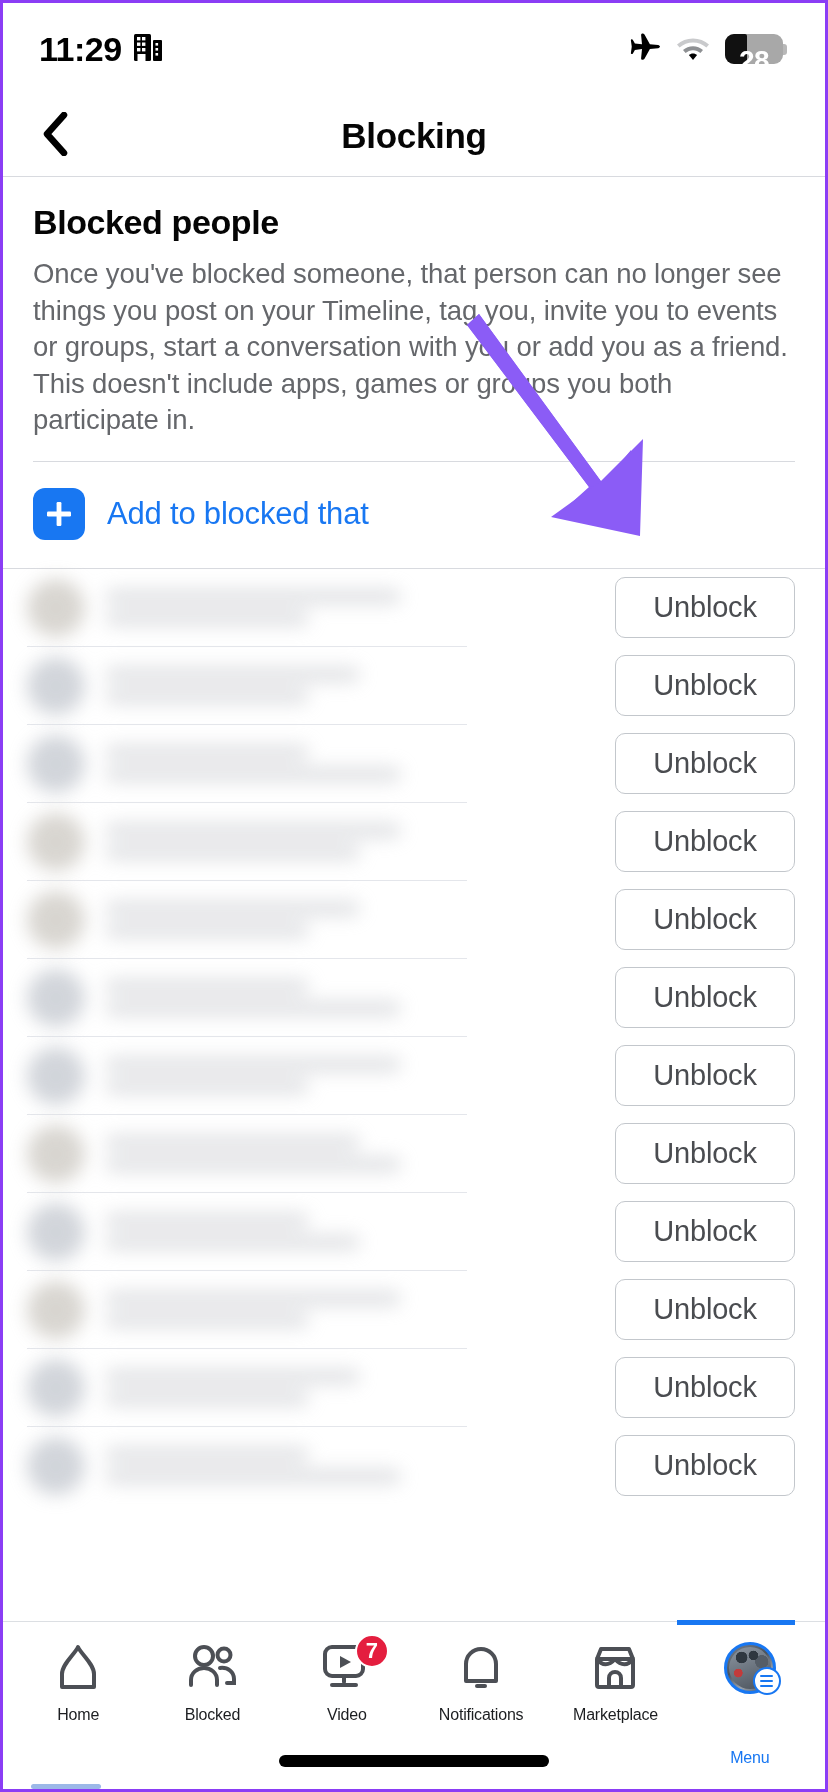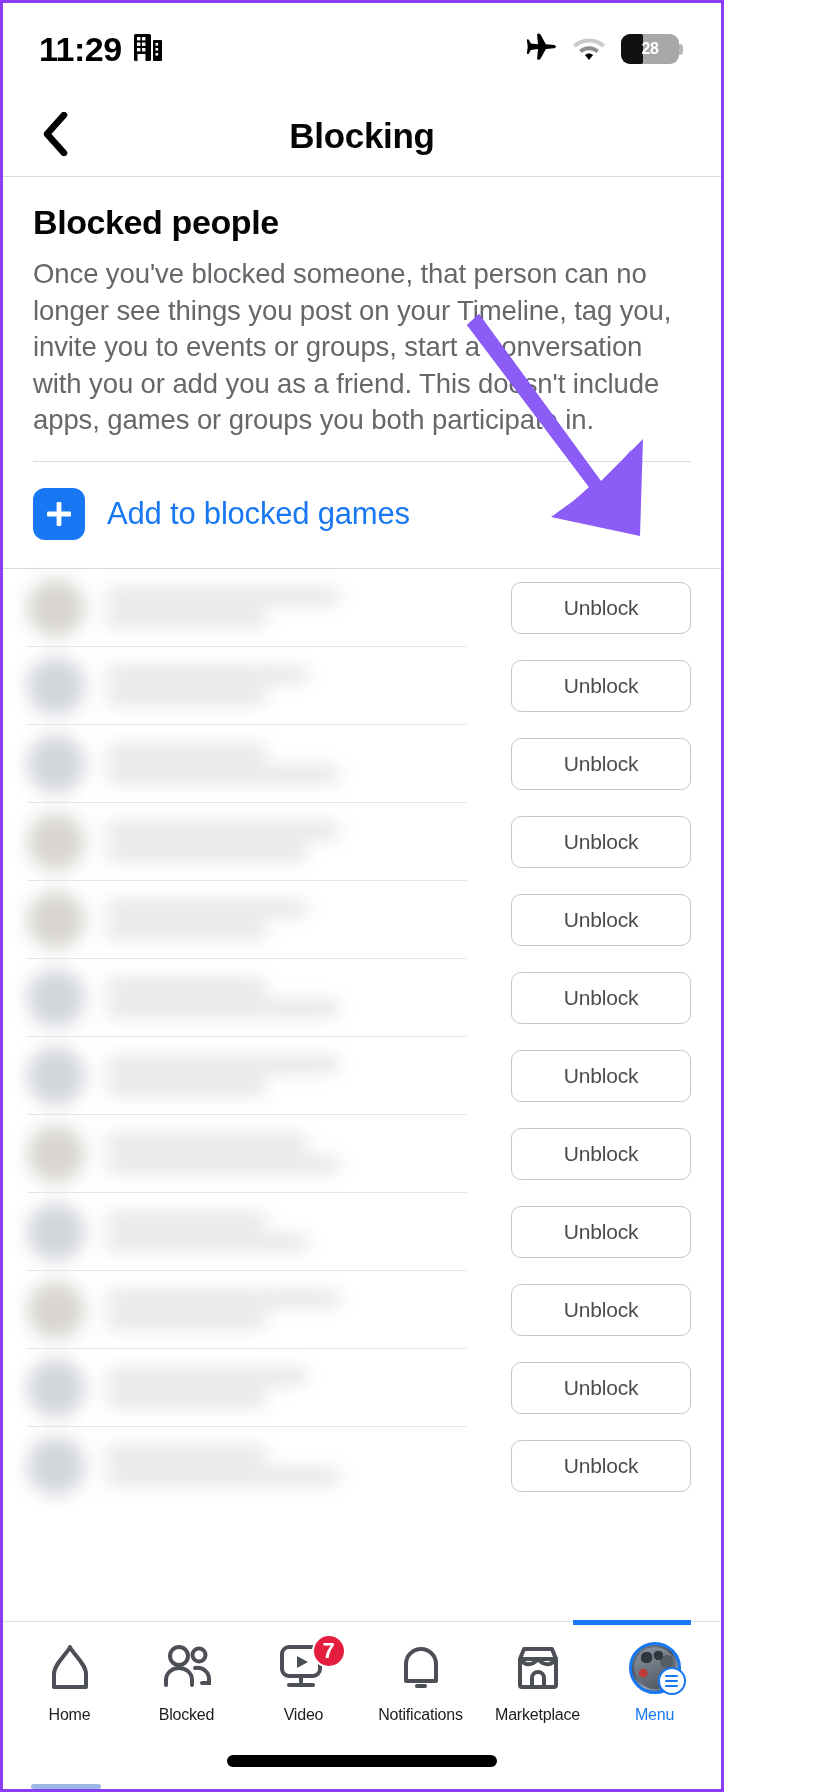--- a/index.html
+++ b/index.html
@@ -4,21 +4,21 @@
 <style>
   * { box-sizing: border-box; margin: 0; padding: 0; }
   html, body {
     width: 828px; height: 1792px;
     background: #ffffff;
     font-family: "Liberation Sans", sans-serif;
     overflow: hidden;
   }
   .phone {
     position: relative;
-    width: 724px; height: 1792px;
+    width: 828px; height: 1792px;
     background: #ffffff;
     border: 3px solid #8b3df5;
     overflow: hidden;
   }
 
   
   .statusbar {
     position: relative;
     height: 92px;
     display: flex; align-items: center;
@@ -34,24 +34,24 @@
     position: absolute; left: 0; top: 0;
     width: 58px; height: 30px;
     background: #a8a8a8; border-radius: 9px;
   }
   .batt-fill {
     position: absolute; left: 0; top: 0;
     width: 22px; height: 30px;
     background: #111; border-radius: 9px 2px 2px 9px;
   }
   .batt-pct {
-    position: absolute; left: 0; top: 0;
+    position: absolute; left: 0; top: 12px;
     width: 58px; height: 30px;
     display: flex; align-items: center; justify-content: center;
-    font-size: 16px; font-weight: 700; color: #ffffff;
+    font-size: 28px; font-weight: 700; color: #ffffff;
     letter-spacing: -0.5px;
   }
   .batt-cap {
     position: absolute; right: 0; top: 10px;
     width: 4px; height: 11px;
     background: #b8b8b8; border-radius: 0 3px 3px 0;
   }
 
   
   .navbar {
@@ -138,21 +138,21 @@
   .nm.w2 { width: 40%; }
   .nm.w3 { width: 50%; }
   .unblock-btn {
     flex: 0 0 auto;
     min-width: 180px;
     padding: 13px 0;
     text-align: center;
     border: 1px solid #c3c7cc;
     border-radius: 10px;
     background: #ffffff;
-    font-size: 21px; color: #4a4c50;
+    font-size: 29px; color: #4a4c50;
     letter-spacing: -0.2px;
     cursor: pointer;
   }
 
   
   .arrow-overlay {
     position: absolute; left: 0; top: 0;
     width: 828px; height: 1792px;
     pointer-events: none; z-index: 30;
   }
@@ -179,21 +179,21 @@
     justify-content: space-around;
     padding: 18px 8px 0 8px;
   }
   .tab {
     display: flex; flex-direction: column;
     align-items: center; gap: 10px;
     flex: 1 1 0; cursor: pointer; position: relative;
   }
   .tab-ico { position: relative; height: 56px; display: flex; align-items: center; justify-content: center; }
   .tab-label { font-size: 16px; color: #1c1e21; letter-spacing: -0.2px; }
-  .tab.active .tab-label { color: #1877f2; }
+  .tab.active .tab-label { color: #1877f2; margin-top: 43px; }
   .badge {
     position: absolute; top: -6px; right: -14px;
     min-width: 34px; height: 34px; padding: 0 8px;
     background: #e41e3f; border-radius: 17px;
     display: flex; align-items: center; justify-content: center;
     color: #fff; font-size: 22px; font-weight: 700;
     border: 2px solid #fff;
   }
   .menu-av {
     position: relative; width: 52px; height: 52px;
@@ -290,21 +290,21 @@
   </div>
   <div class="hr-full"></div>
 
   <div class="addrow">
     <span class="plusbtn">
       <svg width="30" height="30" viewBox="0 0 30 30">
         <rect x="12.6" y="3" width="4.8" height="24" rx="1.2" fill="#fff"></rect>
         <rect x="3" y="12.6" width="24" height="4.8" rx="1.2" fill="#fff"></rect>
       </svg>
     </span>
-    <span class="addlabel">Add to blocked games</span>
+    <span class="addlabel">Add to blocked that</span>
   </div>
 
   <div class="blocklist">
 
     <div class="blockrow">
       <div class="row-left">
         <div class="avatar"></div>
         <div class="name-lines">
             <div class="nm w1"></div>
             <div class="nm w2"></div>

